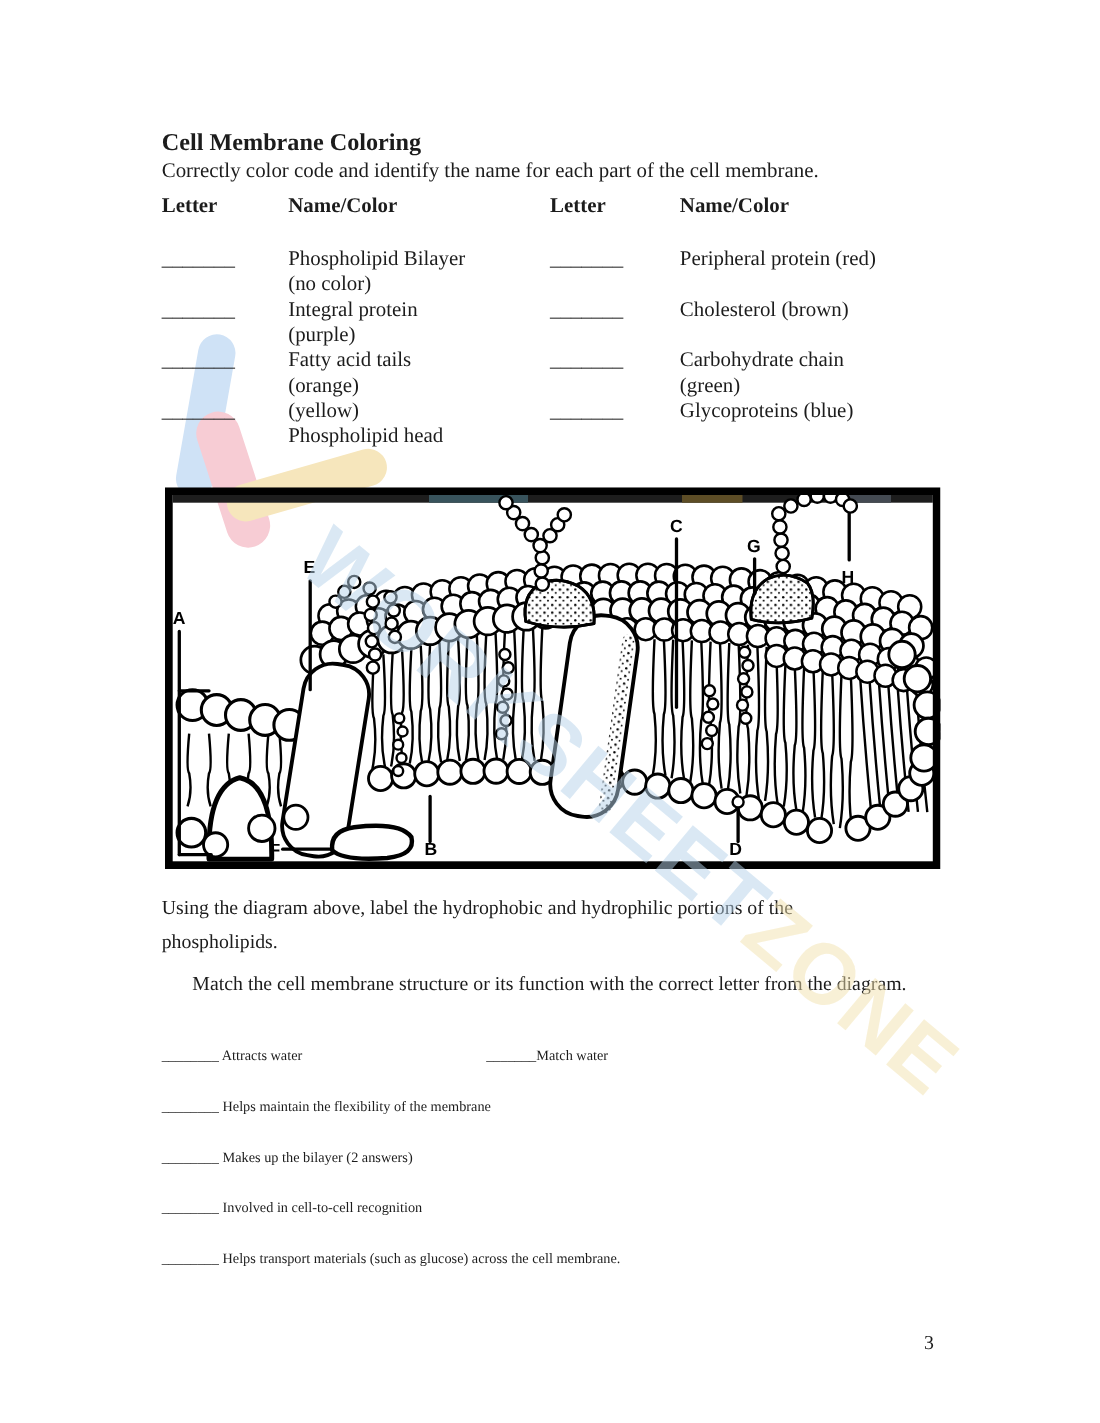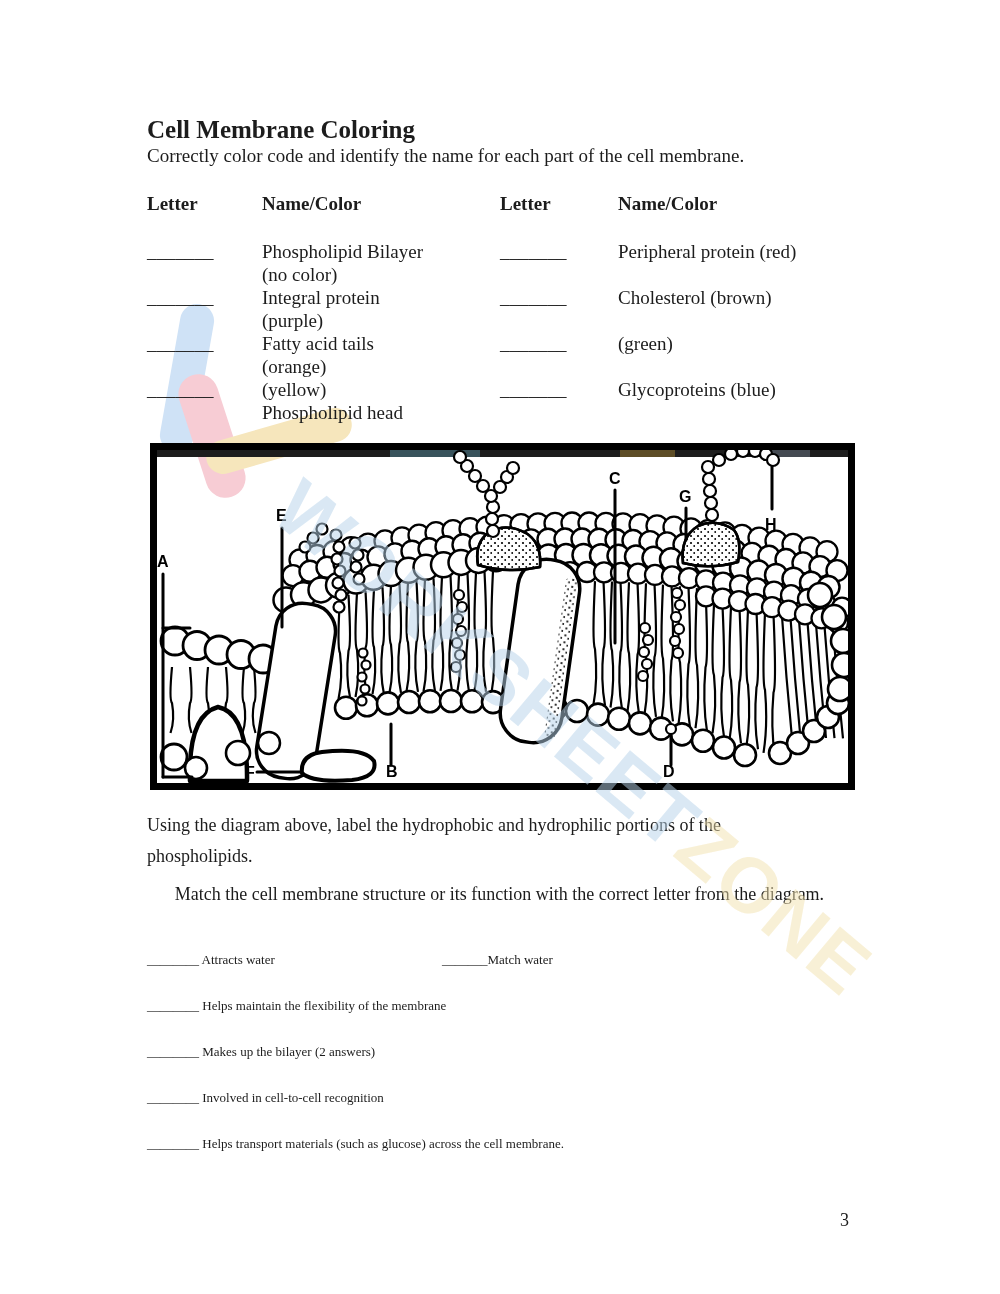--- a/index.html
+++ b/index.html
@@ -8,24 +8,24 @@
   .abs{position:absolute;}
   
   .logo-stroke{position:absolute;z-index:0;}
   .s-blue{left:170px;top:303px;width:34px;height:150px;border-radius:18px;
           background:var(--logo-blue,#cfe2f6);transform:rotate(10deg);}
   .s-pink{left:192px;top:372px;width:40px;height:128px;border-radius:20px;
           background:var(--logo-pink,#f7ccd4);transform:rotate(-18deg);}
   .s-yellow{left:204px;top:424px;width:150px;height:34px;border-radius:17px;
           background:var(--logo-yellow,#f6e6bc);transform:rotate(-16deg);}
   .content{position:relative;z-index:2;}
-  .title{left:147px;top:116px;font-size:25px;font-weight:bold;}
+  .title{left:147px;top:116px;font-size:22px;font-weight:bold;}
   .instruction{left:147px;top:145px;font-size:19px;width:713px;}
   .instruction b{font-weight:normal;}
-  .codetable{left:147px;top:192px;display:grid;grid-template-columns:115px 238px 118px 1fr;
+  .codetable{left:147px;top:176px;display:grid;grid-template-columns:115px 238px 118px 1fr;
              font-size:19px;line-height:23px;width:713px;}
   .hdr{font-weight:bold;}
   .gap-row{grid-column:1/5;height:25px;}
   .cell{white-space:nowrap;}
   .diagram-wrap{left:150px;top:443px;width:705px;height:347px;}
   .para{left:147px;font-size:18px;line-height:31px;}
   .p1{top:810px;width:676px;}
   .p2{top:879px;width:705px;text-align:center;}
   .matching{left:147px;top:948px;font-size:13px;line-height:24px;width:713px;}
   .match-row{margin-bottom:22px;position:relative;white-space:nowrap;}
@@ -82,20 +82,21 @@
       <div></div>
     </div>
 
     <div class="cell">_______</div>
     <div class="cell">
       <div>Fatty acid tails</div>
       <div>(orange)</div>
     </div>
     <div class="cell">_______</div>
     <div class="cell">
+      <div>Carbohydrate chain</div>
       <div>(green)</div>
     </div>
 
     <div class="cell">_______</div>
     <div class="cell">
       <div>(yellow)</div>
       <div>Phospholipid head</div>
     </div>
     <div class="cell">_______</div>
     <div class="cell">

